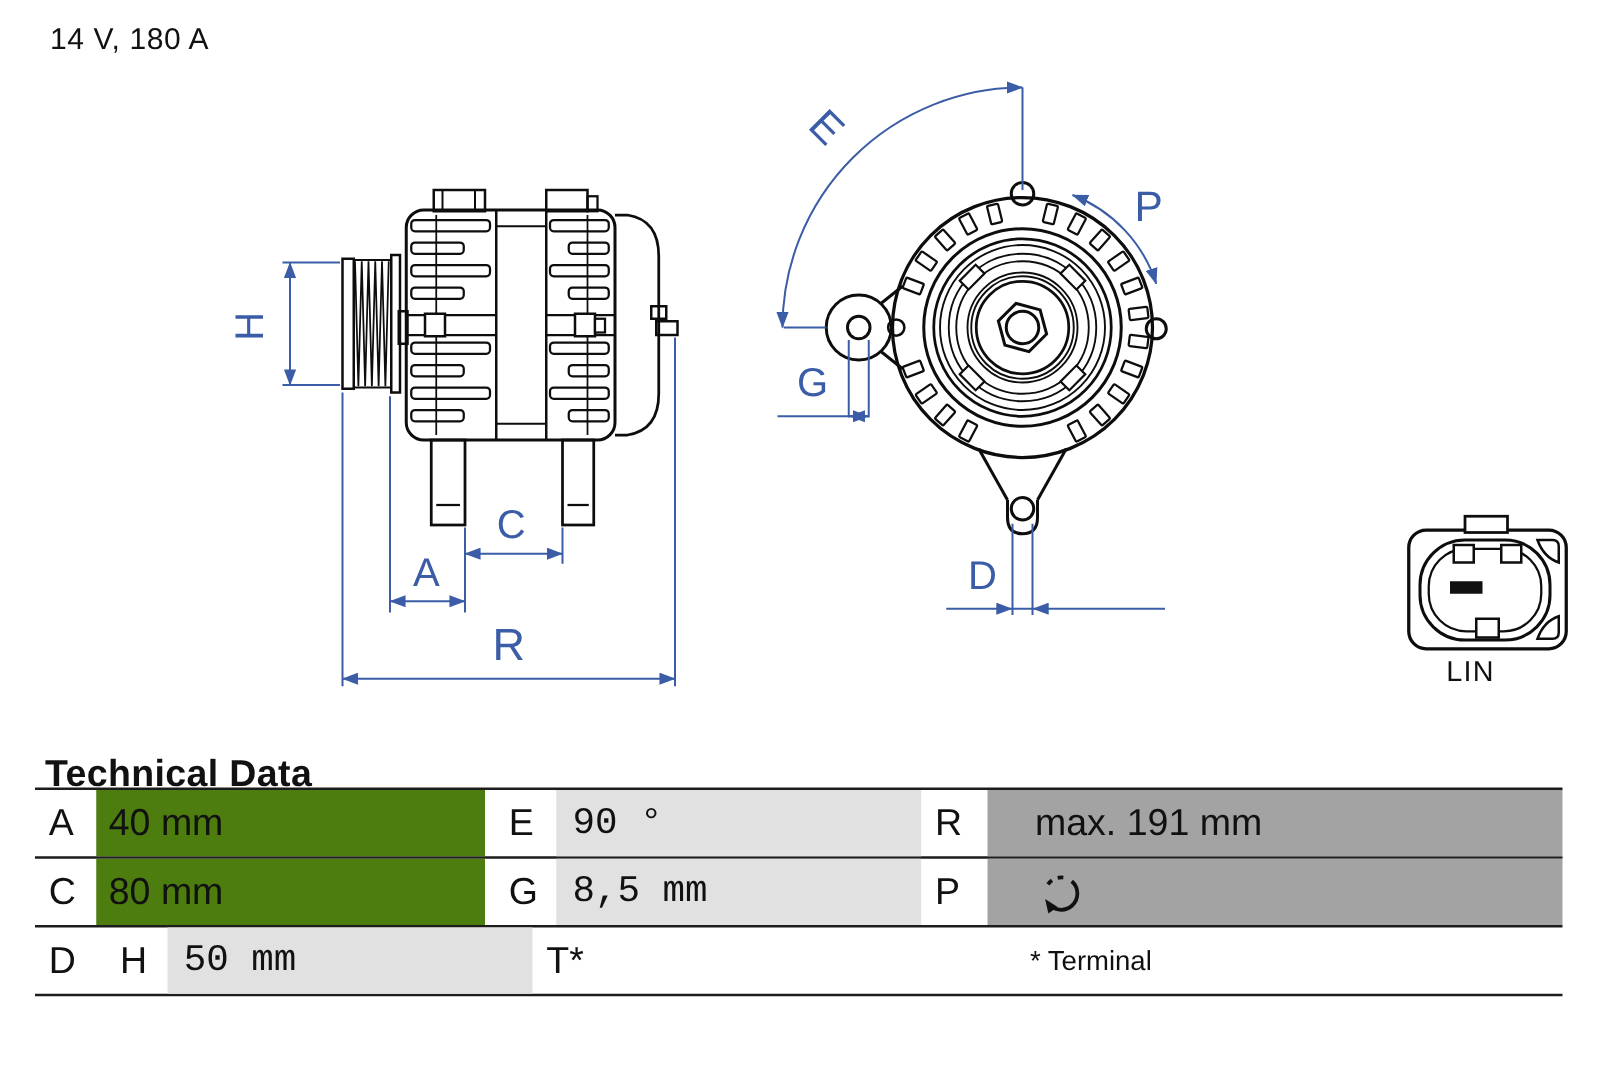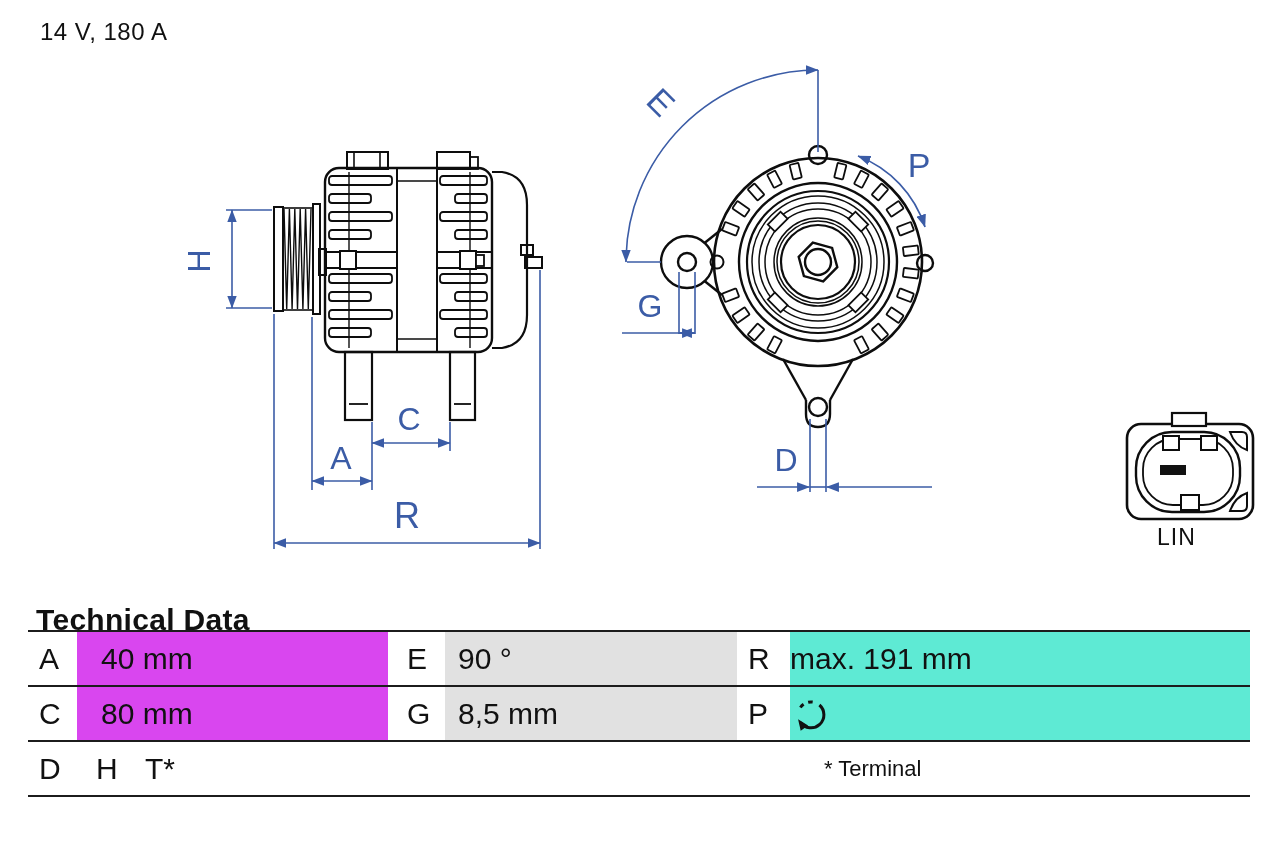--- a/index.html
+++ b/index.html
@@ -7,25 +7,25 @@
     width:1280px;height:853px;position:relative;background:#fff;overflow:hidden;
     font-family:"Liberation Sans",sans-serif;color:#111;
   }
   .title{position:absolute;left:40px;top:18px;font-size:24px;letter-spacing:.5px;}
   #drawing{position:absolute;left:0;top:0;}
   .td-heading{position:absolute;left:36px;top:584px;font-size:30px;font-weight:bold;letter-spacing:.3px;margin-top:19px;}
   .dtable{position:absolute;left:28px;top:630px;width:1222px;border-top:2px solid #1c1c1c;}
   .drow{display:flex;height:53px;border-bottom:2px solid #1c1c1c;font-size:30px;}
   .cell{display:flex;align-items:center;box-sizing:border-box;}
   .k1{width:49px;padding-left:11px;}
-  .v1{width:311px;background:#d946ef;padding-left:24px;}
+  .v1{width:311px;background:#4d7c0f;padding-left:10px;}
   .k2{width:57px;padding-left:19px;}
-  .v2{width:292px;background:#e1e1e1;padding-left:13px;}
+  .v2{width:292px;background:#e1e1e1;padding-left:13px;font-family:Liberation Mono, monospace;}
   .k3{width:53px;padding-left:11px;}
-  .v3{flex:1;background:#5eead4;}
+  .v3{flex:1;background:#a3a3a3;padding-left:38px;}
   .footnote{position:absolute;left:824px;top:756px;font-size:22px;}
   svg text{font-family:"Liberation Sans",sans-serif;}
 </style>
 </head>
 <body>
 
 <div class="title">14 V, 180 A</div>
 
 <svg id="drawing" width="1280" height="580" viewBox="0 0 1280 580">
   <defs>
@@ -245,17 +245,18 @@
       <svg width="40" height="44" viewBox="0 0 40 44">
         <path d="M29.4,13 A13,13 0 1 1 10.4,30.5" fill="none" stroke="#111" stroke-width="3"></path>
         <path d="M10.4,15.5 A13,13 0 0 1 26.5,11.2" fill="none" stroke="#111" stroke-width="3" stroke-dasharray="4.5 5"></path>
         <polygon points="8.1,27.2 18.1,33.6 10.7,38.8" fill="#111"></polygon>
       </svg>
     </div>
   </div>
   <div class="drow">
     <div class="cell k1">D</div>
     <div class="cell k2">H</div>
+    <div class="cell v2">50 mm</div>
     <div class="cell k3">T*</div>
   </div>
 </div>
 
 <div class="footnote">* Terminal</div>
 
 </body></html>

